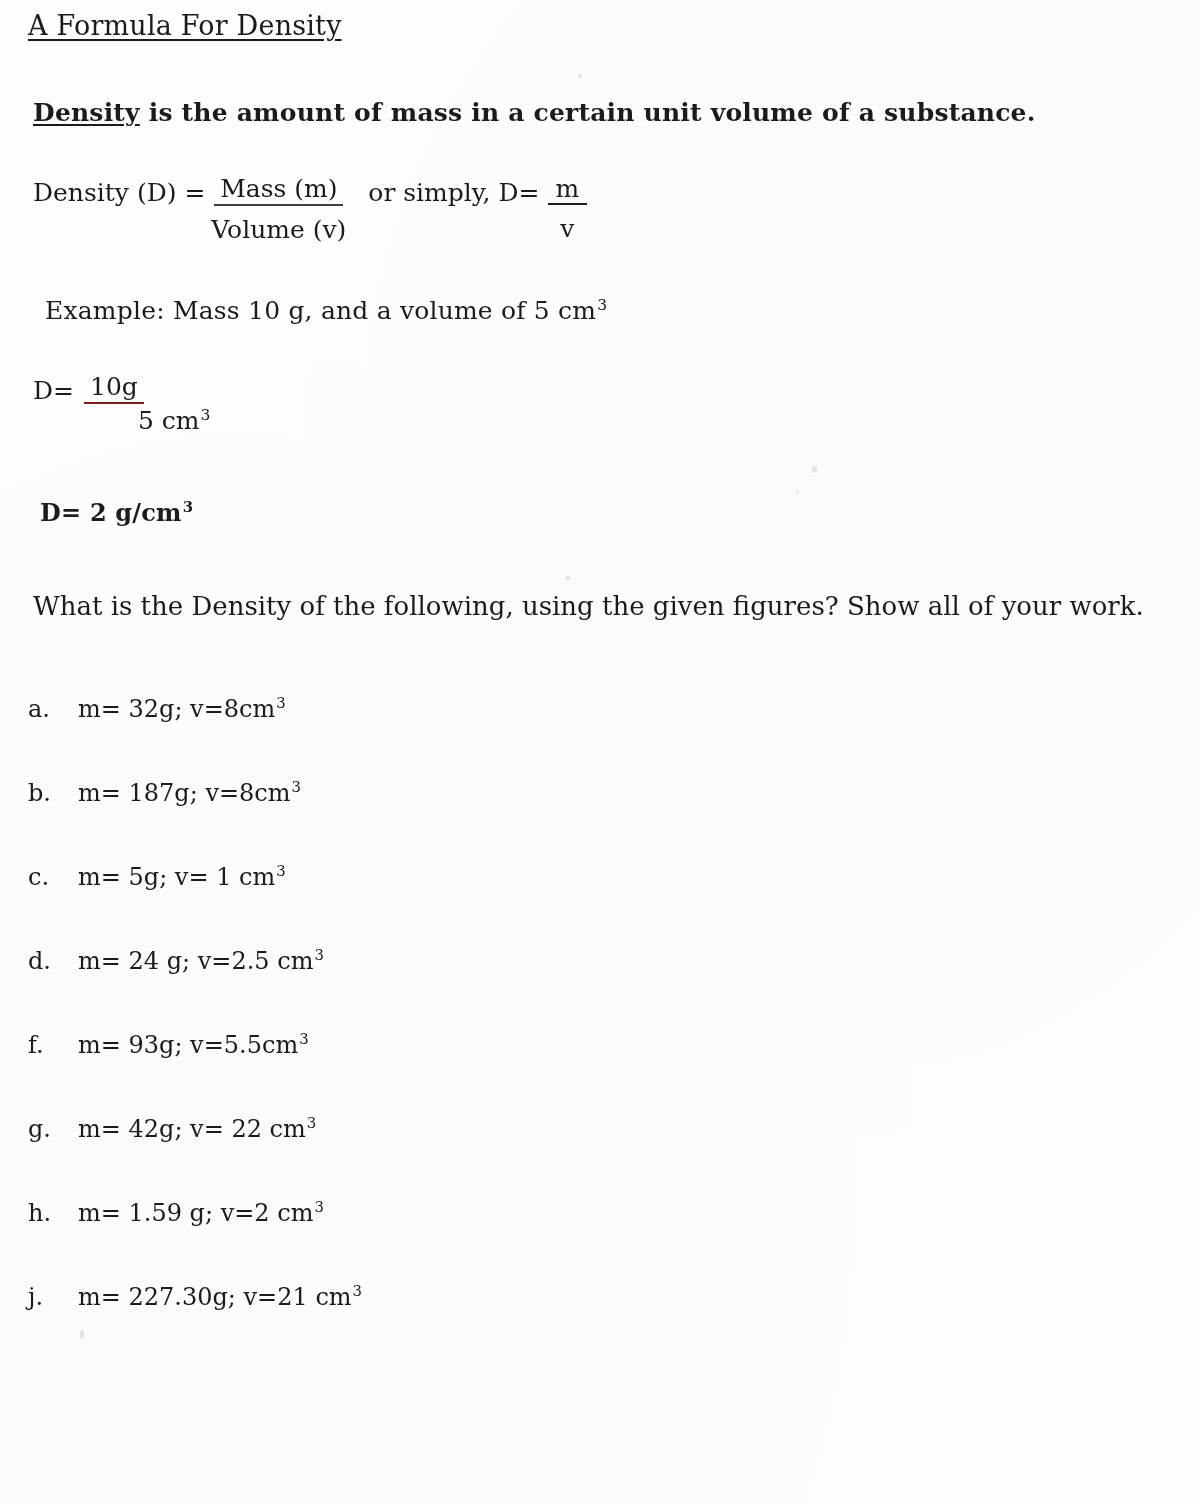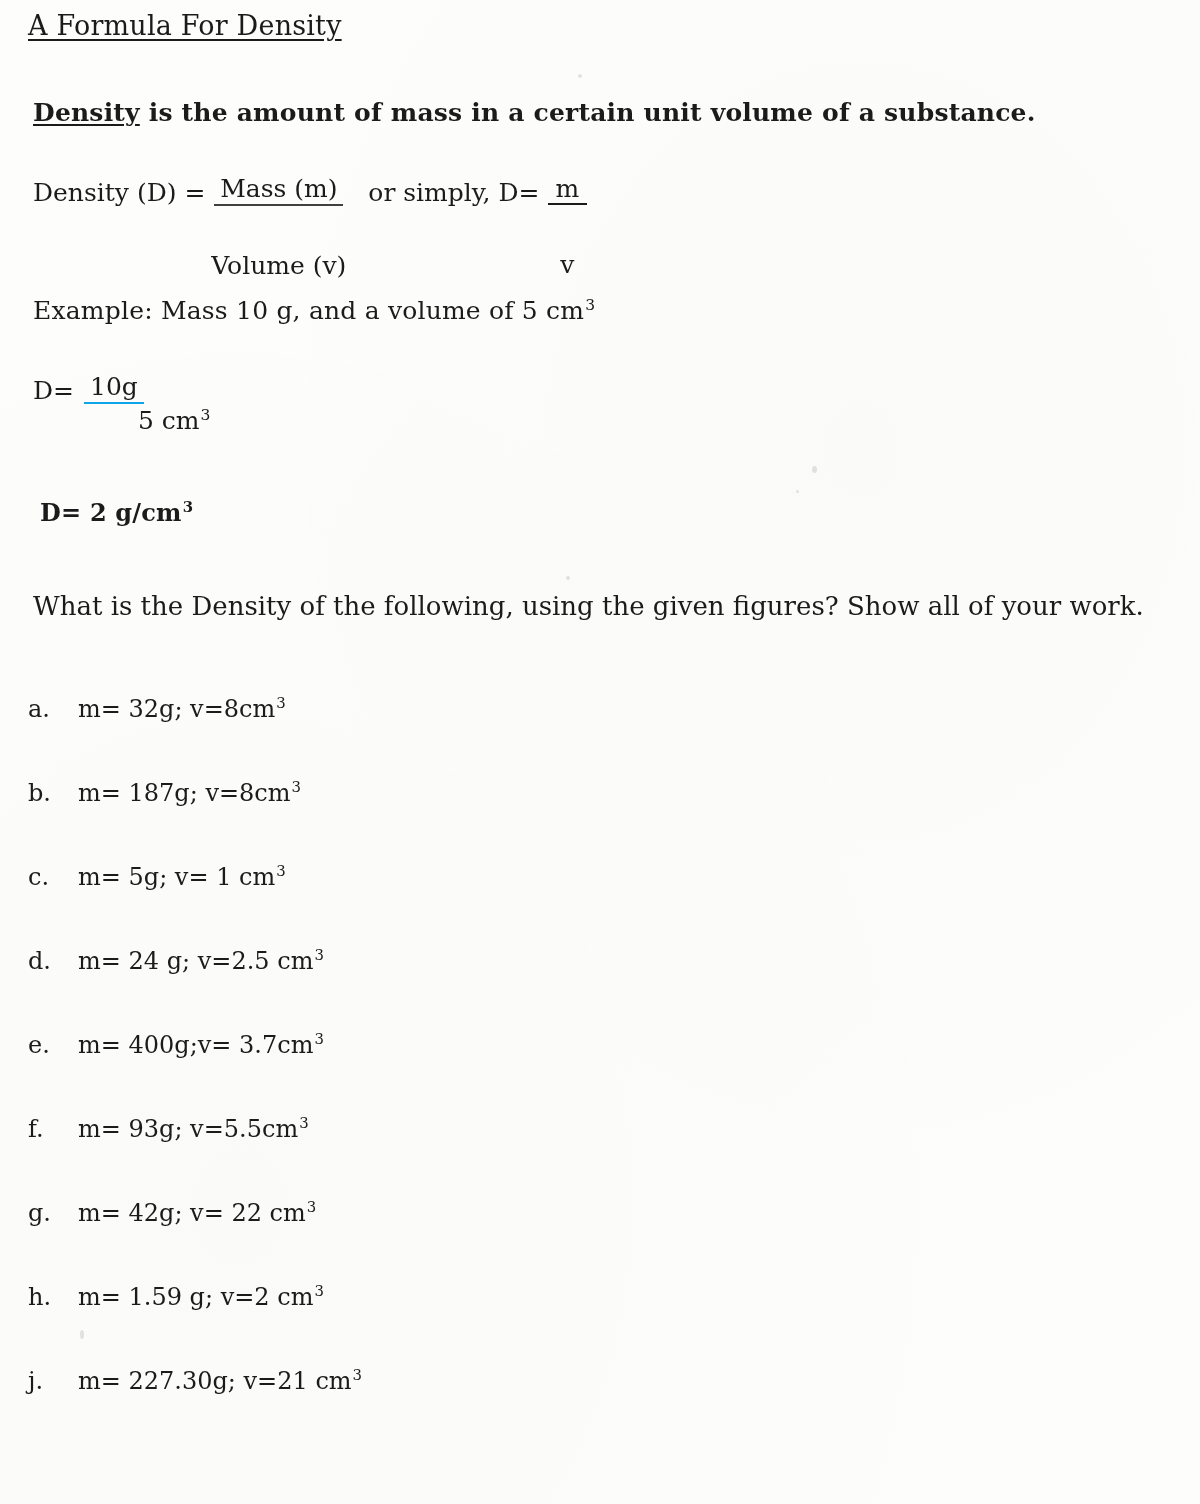--- a/index.html
+++ b/index.html
@@ -75,28 +75,27 @@
     margin: 0 6px;
   }
   .frac .num {
     padding: 0 6px 2px 6px;
     border-bottom: 2px solid #404040;
     line-height: 1.05;
   }
   .frac .den {
     padding-top: 11px;
     line-height: 1.05;
-    margin-top: 36px;
   }
   .formula .tail { padding-top: 2px; margin-left: 16px;}
   .frac.small { margin-left: 8px; }
   .frac.small .num { border-bottom: 2px solid #1b1b1b; padding: 0 8px 1px 8px; }
 
   .example {
-    left: 33px;
+    left: 45px;
     top: 296px;
     font-size: 25px;
   }
 
   
   .calc1 {
     position: absolute;
     left: 33px;
     top: 374px;
     font-size: 25px;
@@ -104,21 +103,21 @@
     align-items: flex-start;
   }
   .calc1 .eq { padding-top: 2px; }
   .calc1 .frac2 {
     display: inline-flex;
     flex-direction: column;
     align-items: flex-start;
     margin-left: 10px;
   }
   .calc1 .frac2 .num {
-    border-bottom: 2px solid #0ea5e9;
+    border-bottom: 2px solid #7f1d1d;
     padding: 0 6px 2px 6px;
     line-height: 1.05;
   }
   .calc1 .frac2 .den {
     padding: 3px 6px 0 6px;
     line-height: 1.05;
     margin-left: 48px;
   }
 
   .calc2 {
@@ -225,23 +224,20 @@
     </div>
 
     <div class="problem">
       <span class="lbl">c.</span><span class="body">m= 5g; v= 1 cm</span><sup class="cube">3</sup>
     </div>
 
     <div class="problem">
       <span class="lbl">d.</span><span class="body">m= 24 g; v=2.5 cm</span><sup class="cube">3</sup>
     </div>
 
-    <div class="problem">
-      <span class="lbl">e.</span><span class="body">m= 400g;v= 3.7cm</span><sup class="cube">3</sup>
-    </div>
 
     <div class="problem">
       <span class="lbl">f.</span><span class="body">m= 93g; v=5.5cm</span><sup class="cube">3</sup>
     </div>
 
     <div class="problem">
       <span class="lbl">g.</span><span class="body">m= 42g; v= 22 cm</span><sup class="cube">3</sup>
     </div>
 
     <div class="problem">

